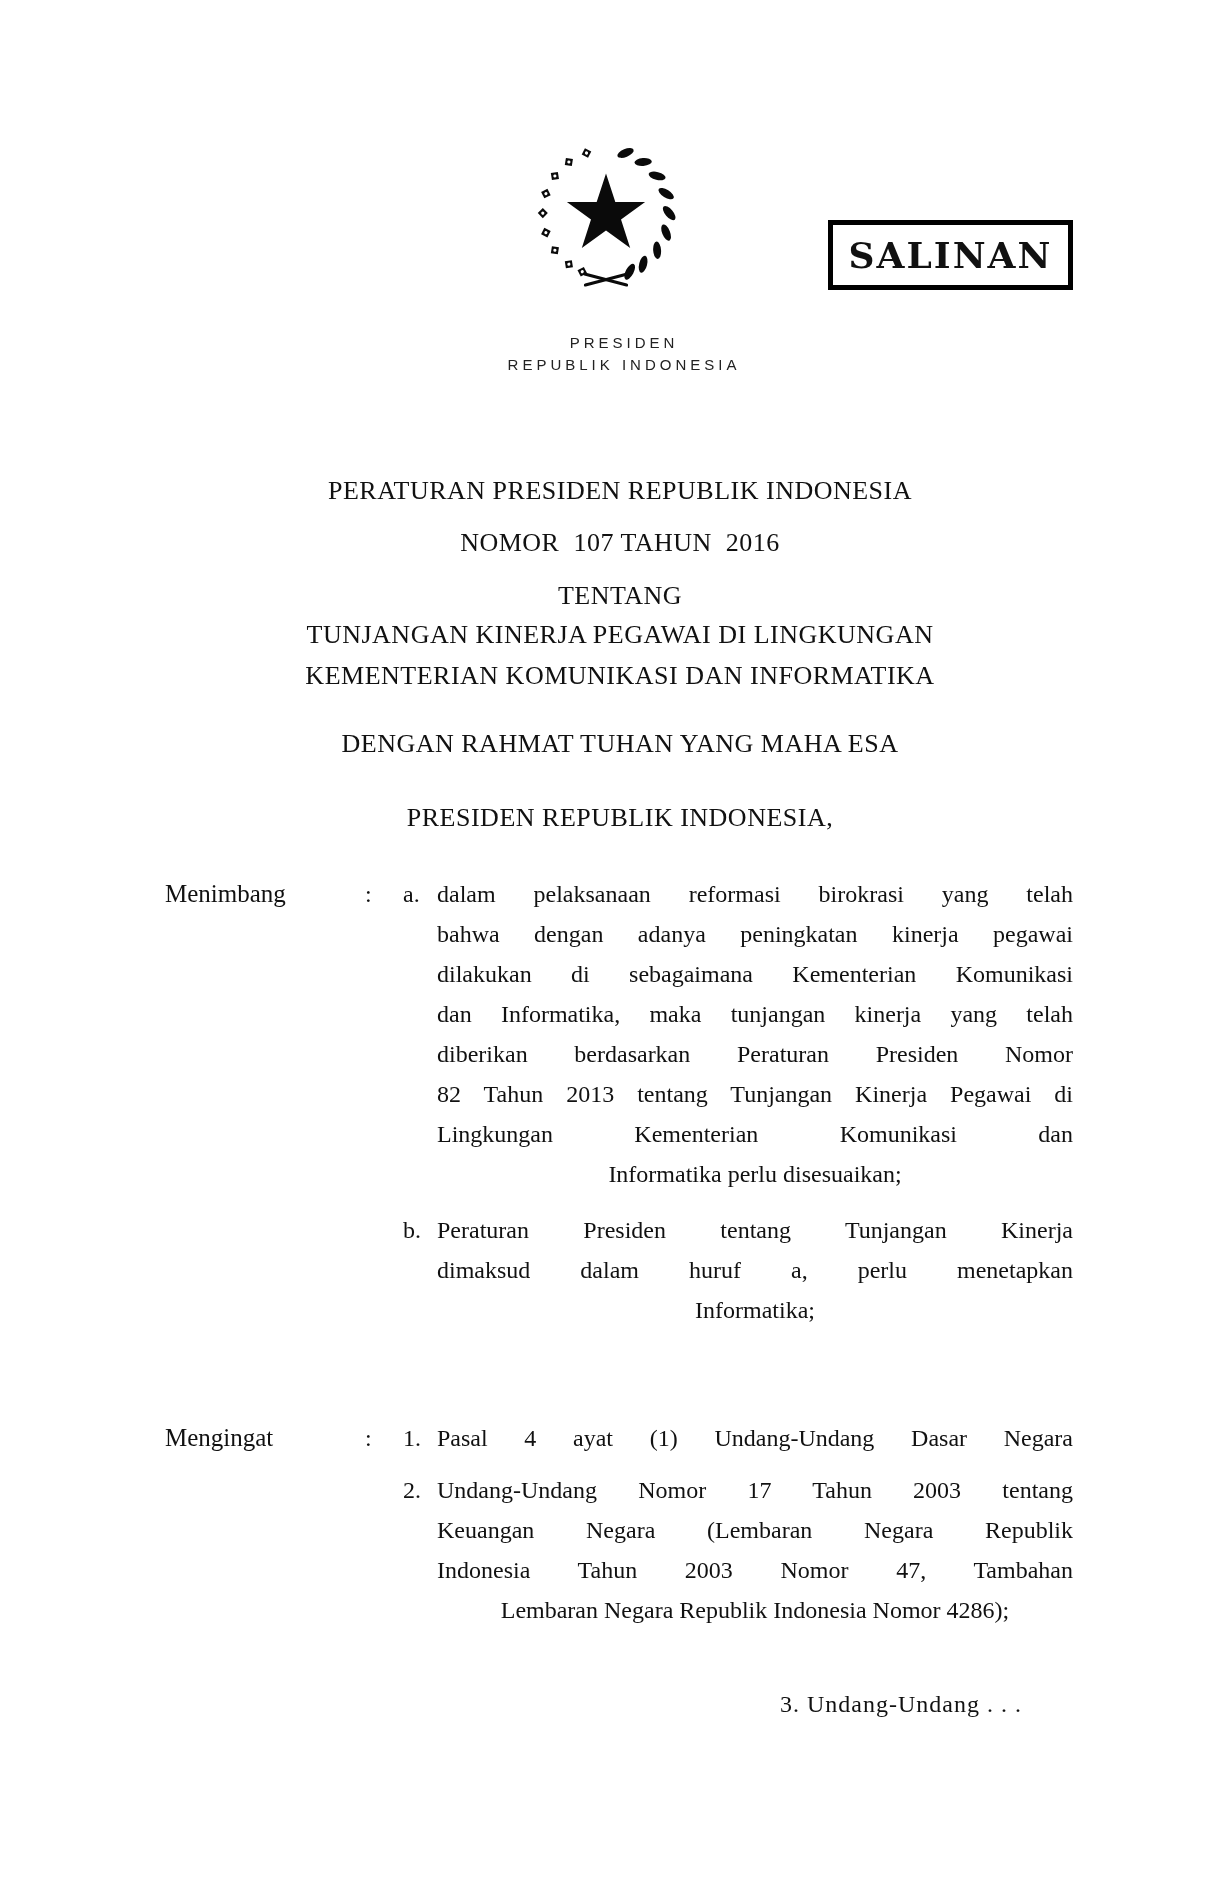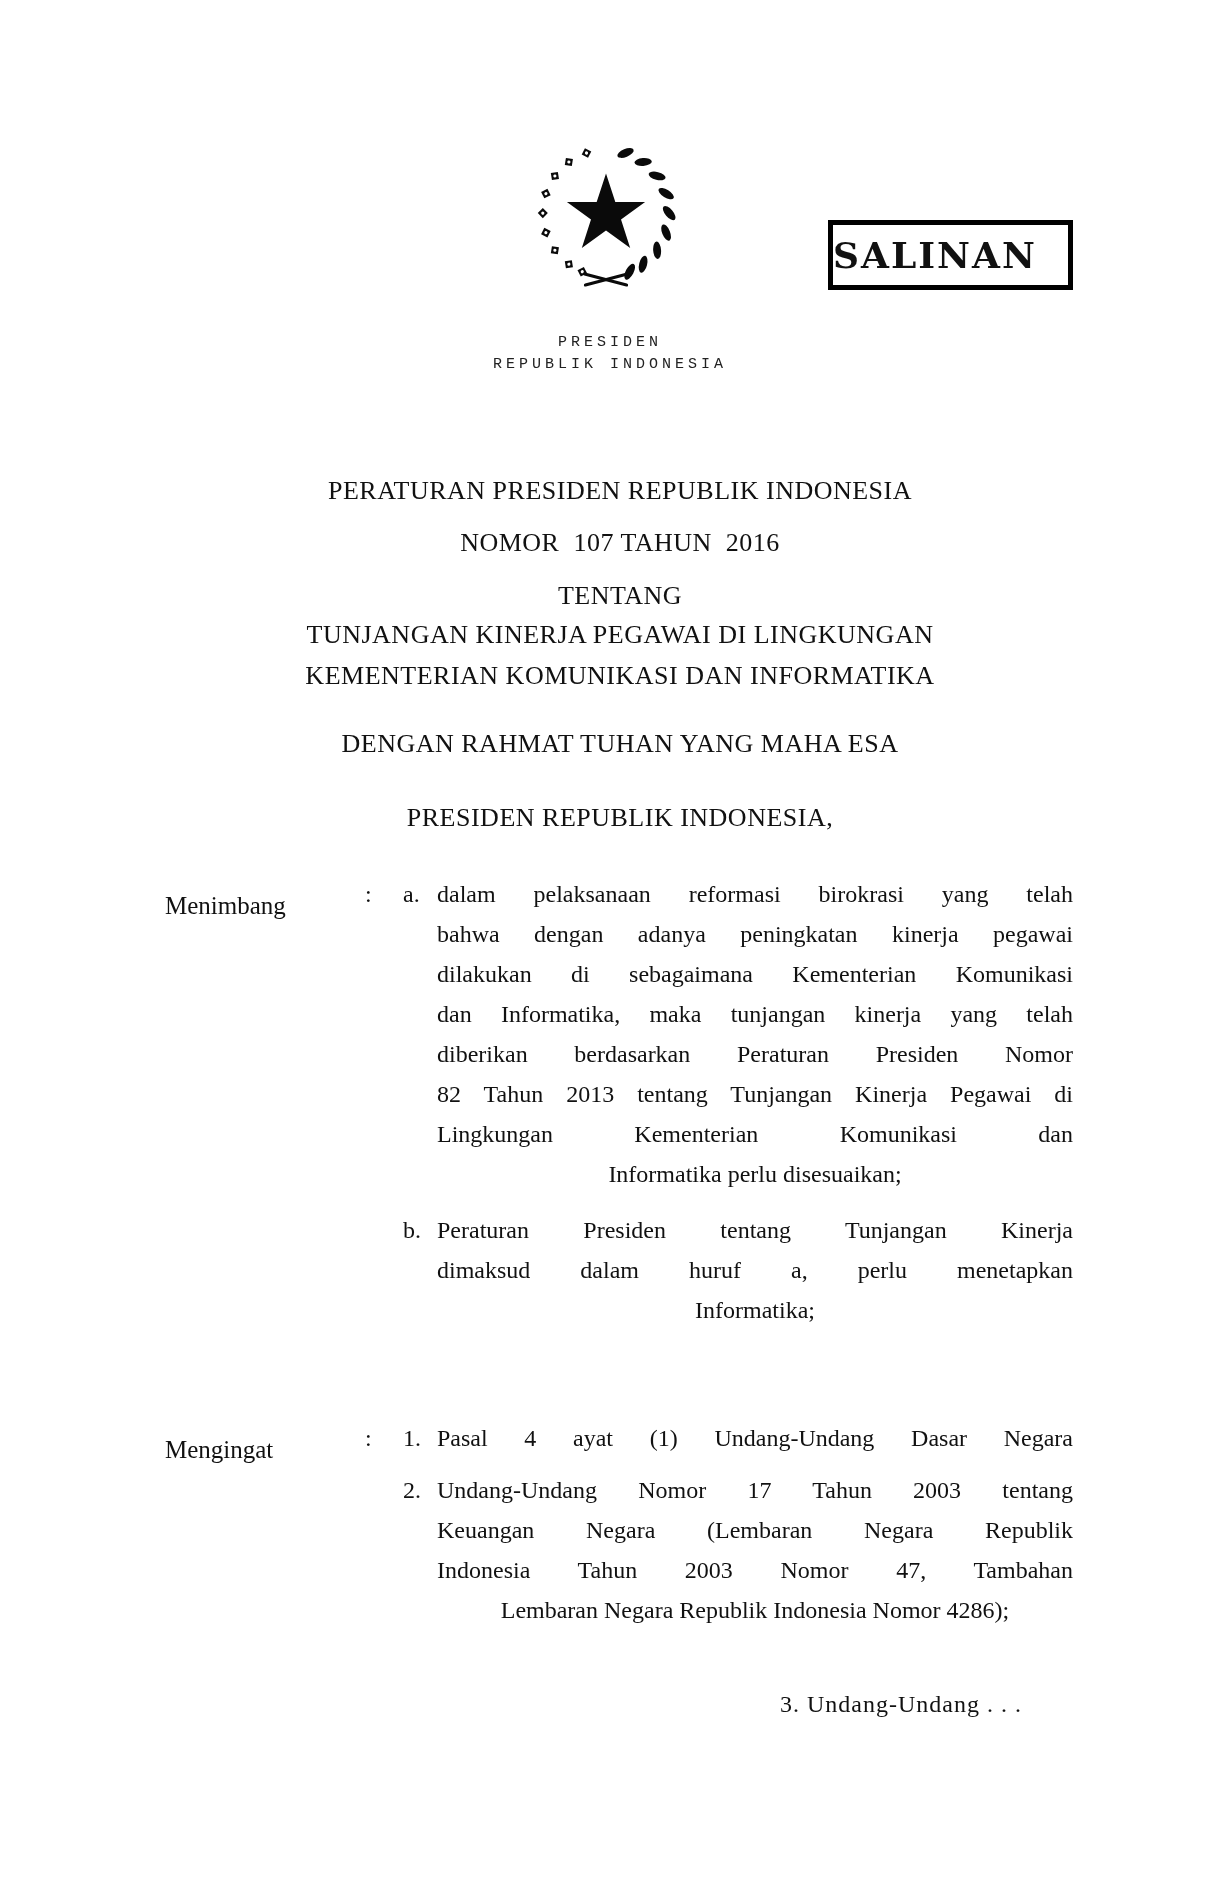--- a/index.html
+++ b/index.html
@@ -10,47 +10,47 @@
     background:#ffffff;
     color:#111;
     font-family:"Liberation Serif", serif;
     overflow:hidden;
   }
 
   
   .salinan{
     position:absolute;left:828px;top:220px;width:245px;height:70px;
     border:5px solid #000;box-sizing:border-box;
-    display:flex;align-items:center;justify-content:flex-start;
+    display:flex;align-items:center;justify-content:center;
     font-family:"DejaVu Serif", serif;font-weight:700;
     font-size:36px;letter-spacing:2px;
   }
 
   
   .seal{position:absolute;left:527px;top:142px;width:158px;height:158px;}
 
   
   .letterhead{
-    position:absolute;left:310px;top:332px;width:600px;
+    position:absolute;left:324px;top:332px;width:600px;
     text-align:center;
-    font-family:Liberation Mono, monospace;
+    font-family:Liberation Sans, sans-serif;
     font-size:15px;letter-spacing:4px;line-height:22px;
     color:#222;
   }
 
   
   .cline{
     position:absolute;left:8px;width:1224px;text-align:center;
     font-size:26px;line-height:30px;letter-spacing:0.5px;
   }
   .pre{white-space:pre;}
 
   
   .section{position:absolute;left:165px;width:908px;font-size:24px;line-height:40px;}
-  .sec-label{position:absolute;left:0;top:12px;font-size:25px;}
+  .sec-label{position:absolute;left:0;top:0;font-size:25px;}
   .sec-colon{position:absolute;left:200px;top:0;}
   .items{margin-left:238px;width:670px;}
   .item{position:relative;padding-left:34px;box-sizing:border-box;}
   .item .marker{position:absolute;left:0;top:0;}
   .gap16{margin-top:16px;}
   .gap12{margin-top:12px;}
   .jl{text-align:justify;text-align-last:justify;}
   .pl{text-align:center;}
 
   .catchword{

